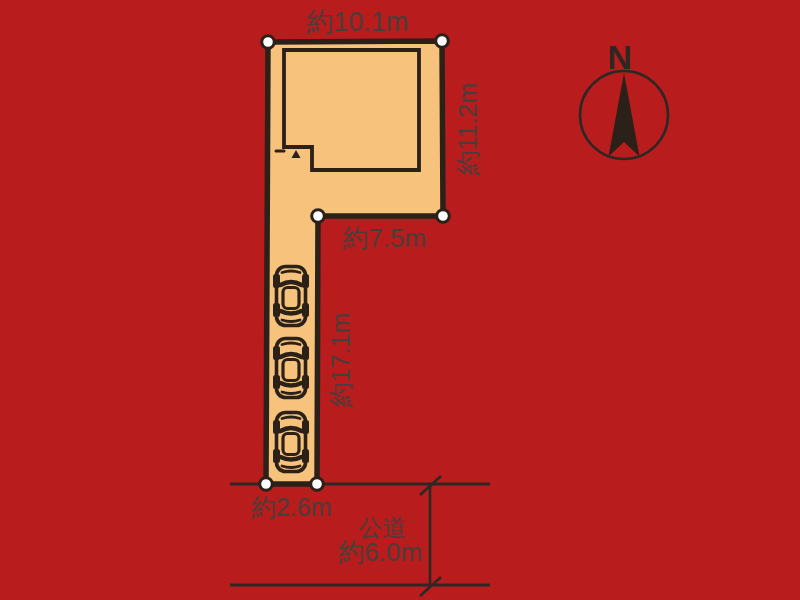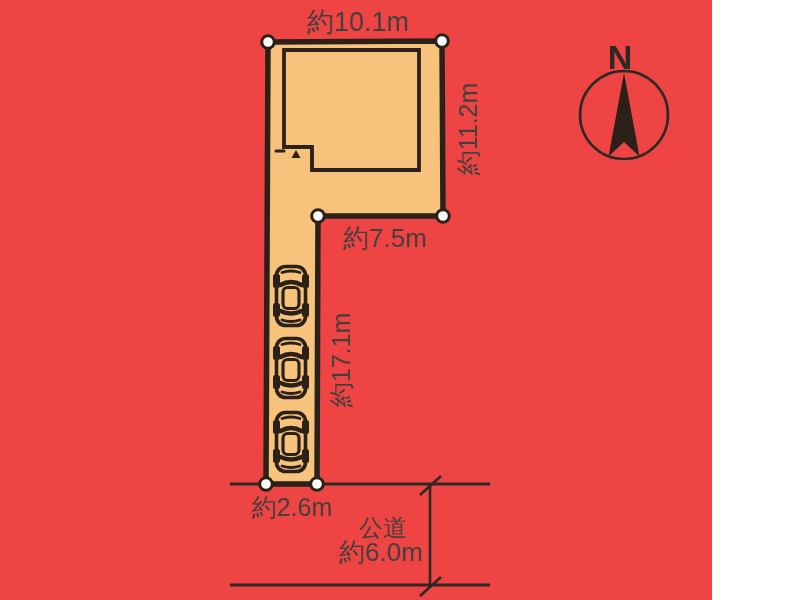--- a/index.html
+++ b/index.html
@@ -1,19 +1,19 @@
 <!DOCTYPE html>
 <html><head>
 <meta charset="utf-8">
 <style>
   html,body{margin:0;padding:0;background:#ffffff;}
   .stage{
     position:relative;
-    width:712px;height:600px;
-    background:#ef4444;
+    width:800px;height:600px;
+    background:#b91c1c;
     overflow:hidden;
     font-family:"Liberation Sans", sans-serif;
   }
   svg{display:block;}
   .land{stroke:#2b2119;stroke-width:5.5;stroke-linejoin:miter;}
   .building{fill:none;stroke:#2b2119;stroke-width:3.8;stroke-linejoin:miter;}
   .thinline{stroke:#2e2824;stroke-width:3;fill:none;stroke-linecap:butt;}
   .dimline{stroke:#2e2824;stroke-width:2.6;fill:none;}
   .marker{fill:#ffffff;stroke:#2b2119;stroke-width:3;}
   .dark{fill:#2b2119;}

